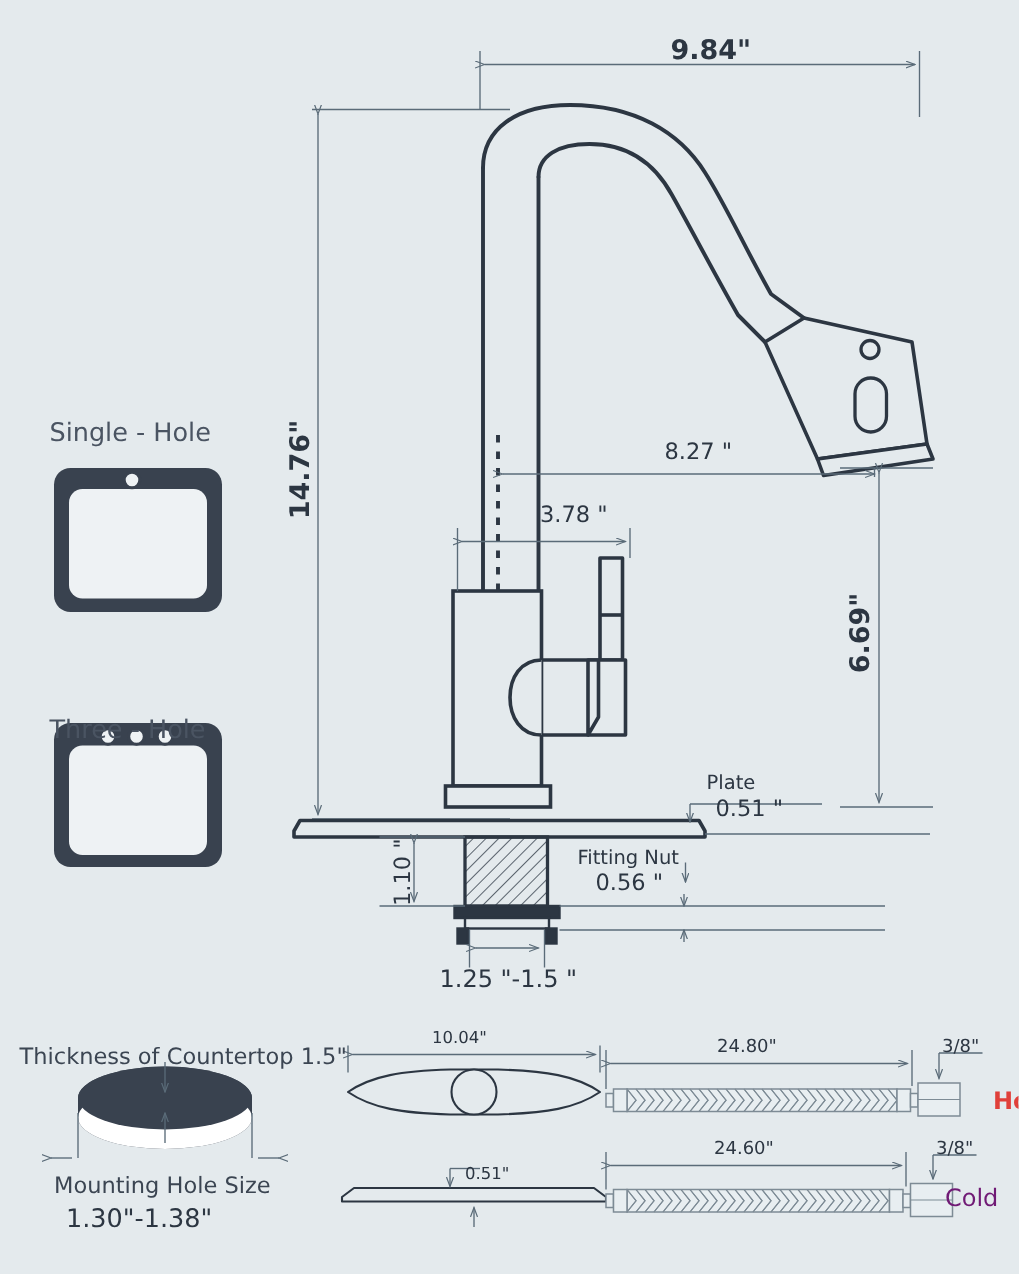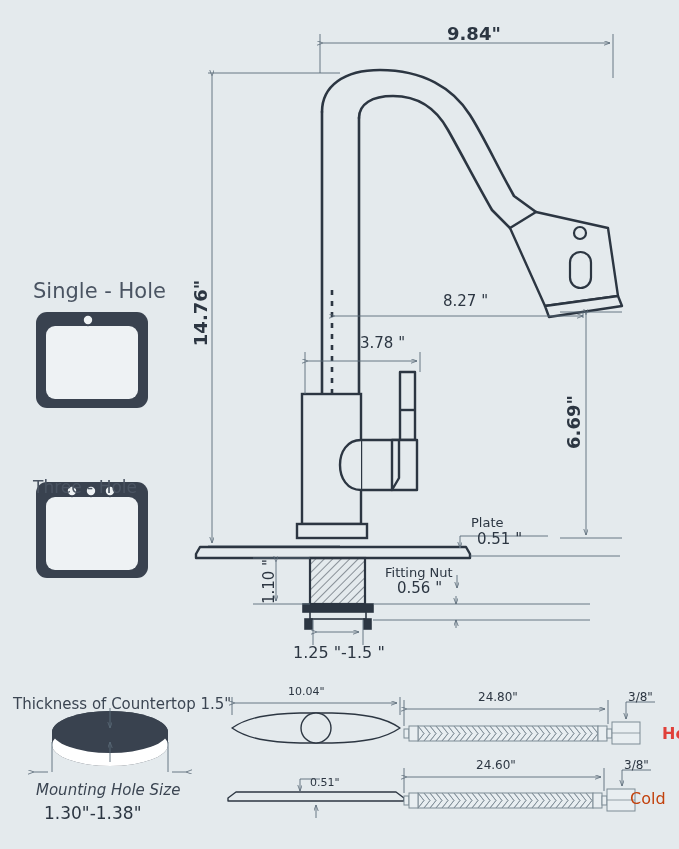--- a/index.html
+++ b/index.html
@@ -282,31 +282,31 @@
   <div class="lbl" style="left:471px; top:516px; font-size:13px;text-align:right;">Plate</div>
   <div class="lbl" style="left:477px; top:532px; font-size:15px;">0.51 "</div>
 
   <div class="lbl vert-l" style="left:243px; top:574px; width:52px; text-align:center; font-size:15px;">1.10 "</div>
 
   <div class="lbl" style="left:385px; top:566px; font-size:13px;">Fitting Nut</div>
   <div class="lbl" style="left:397px; top:581px; font-size:15px;">0.56 "</div>
 
   <div class="lbl" style="left:293px; top:645px; font-size:16px;">1.25 "-1.5 "</div>
 
-  <div class="lbl" style="left:33px; top:281px; font-size:21px; color:#4a5462;">Single - Hole</div>
+  <div class="lbl" style="left:33px; top:281px; font-size:17px; color:#4a5462;">Single - Hole</div>
   <div class="lbl" style="left:33px; top:479px; font-size:17px; color:#4a5462;">Three - Hole</div>
 
   <div class="lbl" style="left:13px; top:697px; font-size:15px; color:#3b4552;">Thickness of Countertop 1.5"</div>
-  <div class="lbl" style="left:36px; top:783px; font-size:15px; color:#3b4552;font-style:italic;">Mounting Hole Size</div>
+  <div class="lbl" style="left:36px; top:783px; font-size:15px; color:#3b4552;">Mounting Hole Size</div>
   <div class="lbl" style="left:44px; top:805px; font-size:17px; color:#2c3642;">1.30"-1.38"</div>
 
   <div class="lbl" style="left:288px; top:686px; font-size:11px;">10.04"</div>
   <div class="lbl" style="left:310px; top:777px; font-size:11px;">0.51"</div>
 
   <div class="lbl" style="left:478px; top:691px; font-size:12px;">24.80"</div>
   <div class="lbl" style="left:628px; top:691px; font-size:12px;">3/8"</div>
   <div class="lbl" style="left:639px; top:726px; font-size:16px; font-weight:bold; color:#e0403a;padding-left:23px;">Hot</div>
 
   <div class="lbl" style="left:476px; top:759px; font-size:12px;">24.60"</div>
   <div class="lbl" style="left:624px; top:759px; font-size:12px;">3/8"</div>
-  <div class="lbl" style="left:630px; top:791px; font-size:16px; color:#c2410c;">Cold</div>
+  <div class="lbl" style="left:630px; top:791px; font-size:16px; color:#701a75;">Cold</div>
 
 </div>
 
 </body></html>

